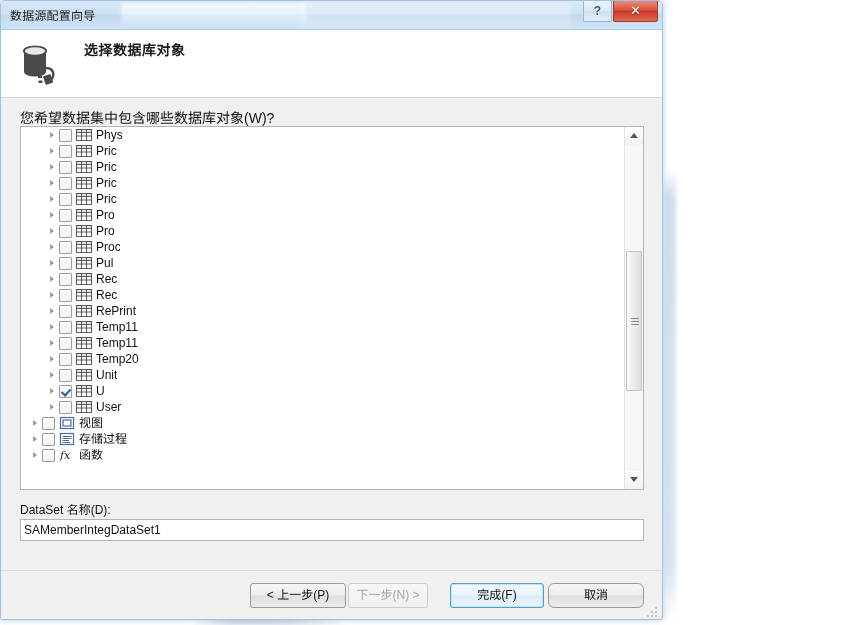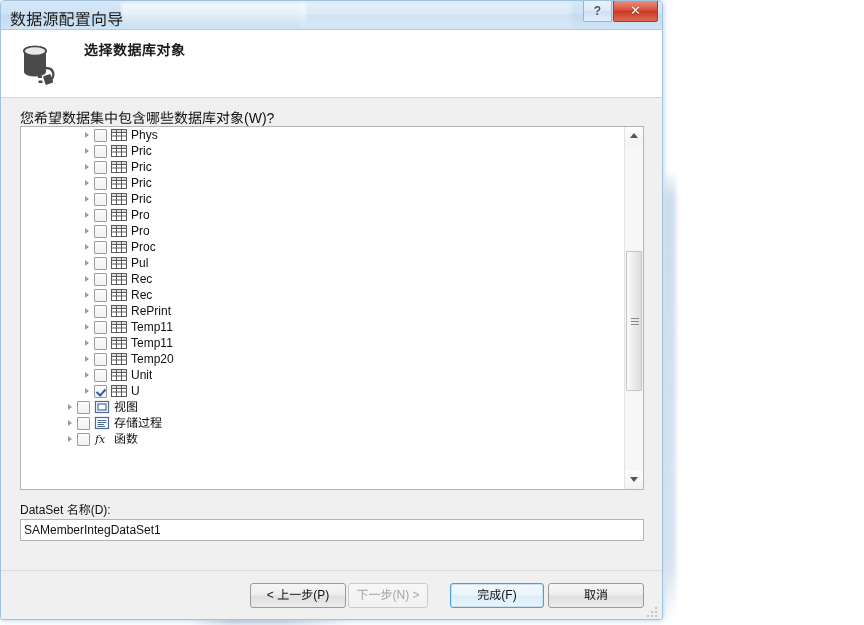--- a/index.html
+++ b/index.html
@@ -82,21 +82,21 @@
     height: 28px;
     background: linear-gradient(180deg, rgba(255,255,255,0.35) 0%, rgba(245,250,254,0.22) 100%);
     filter: blur(2px);
     pointer-events: none;
   }
 
   .title-text {
     position: absolute;
     left: 9px;
     top: 5px;
-    font-size: 16px;
+    font-size: 12px;
     color: #1c1c1c;
     letter-spacing: 0.2px;
     white-space: nowrap;
   }
 
   .caption-buttons {
     position: absolute;
     right: 4px;
     top: 0px;
     display: flex;
@@ -190,21 +190,20 @@
     border: 1px solid #b4b4b4;
     overflow: hidden;
   }
   .tree-scrollarea {
     position: absolute;
     left: 0;
     top: 0;
     width: 724px;
     height: 362px;
     overflow: hidden;
-    padding-left: 35px;
   }
 
   .tree-row {
     display: flex;
     align-items: center;
     height: 16px;
     padding-left: 8px;
     white-space: nowrap;
   }
   .tree-row.child { padding-left: 25px; }
@@ -370,21 +369,21 @@
     white-space: nowrap;
   }
   .btn-prev   { left: 249px; width: 96px; }
   .btn-next   { left: 347px; width: 80px;
                 color: #a6a6a6; border-color: #cbcbcb;
                 background: linear-gradient(180deg, #f7f7f7 0%, #f1f1f1 100%); }
   .btn-finish { left: 449px; width: 94px;
                 border-color: #4f9fd0;
                 box-shadow: 0 0 0 1px #c6e2f3 inset;
                 background: linear-gradient(180deg, #f4fafe 0%, #e9f4fb 48%, #dbecf8 52%, #eaf5fc 100%); }
-  .btn-cancel { left: 547px; width: 96px; }
+  .btn-cancel { left: 547px; width: 96px; border-radius: 6px; }
 
   .grip {
     position: absolute;
     right: 3px;
     bottom: 2px;
     width: 12px;
     height: 12px;
     opacity: 0.5;
   }
   .grip i {
@@ -637,20 +636,32 @@
                 <span class="tcheck checked"></span>
                 <span class="titem-icon"><svg viewBox="0 0 16 14" width="16" height="14">
                     <rect x="0.5" y="1.5" width="15" height="11" fill="#ffffff" stroke="#5a5a5a" stroke-width="1"></rect>
                     <rect x="0.5" y="1.5" width="15" height="3" fill="#dfdfdf" stroke="#5a5a5a" stroke-width="1"></rect>
                     <line x1="5.5" y1="1.5" x2="5.5" y2="12.5" stroke="#5a5a5a"></line>
                     <line x1="10.5" y1="1.5" x2="10.5" y2="12.5" stroke="#5a5a5a"></line>
                     <line x1="0.5" y1="8" x2="15.5" y2="8" stroke="#5a5a5a"></line>
                   </svg></span>
                 <span class="tree-label ">U</span>
               </div>
+              <div class="tree-row child">
+                <span class="expander"></span>
+                <span class="tcheck"></span>
+                <span class="titem-icon"><svg viewBox="0 0 16 14" width="16" height="14">
+                    <rect x="0.5" y="1.5" width="15" height="11" fill="#ffffff" stroke="#5a5a5a" stroke-width="1"></rect>
+                    <rect x="0.5" y="1.5" width="15" height="3" fill="#dfdfdf" stroke="#5a5a5a" stroke-width="1"></rect>
+                    <line x1="5.5" y1="1.5" x2="5.5" y2="12.5" stroke="#5a5a5a"></line>
+                    <line x1="10.5" y1="1.5" x2="10.5" y2="12.5" stroke="#5a5a5a"></line>
+                    <line x1="0.5" y1="8" x2="15.5" y2="8" stroke="#5a5a5a"></line>
+                  </svg></span>
+                <span class="tree-label ">User</span>
+              </div>
               <div class="tree-row">
                 <span class="expander"></span>
                 <span class="tcheck"></span>
                 <span class="titem-icon"><svg viewBox="0 0 16 14" width="16" height="14">
                     <rect x="1.5" y="1.5" width="13" height="11" fill="#ffffff" stroke="#4a6a9a" stroke-width="1.2"></rect>
                     <rect x="4" y="4" width="8" height="6" fill="none" stroke="#4a6a9a" stroke-width="1.2"></rect>
                   </svg></span>
                 <span class="tree-label ">视图</span>
               </div>
               <div class="tree-row">

